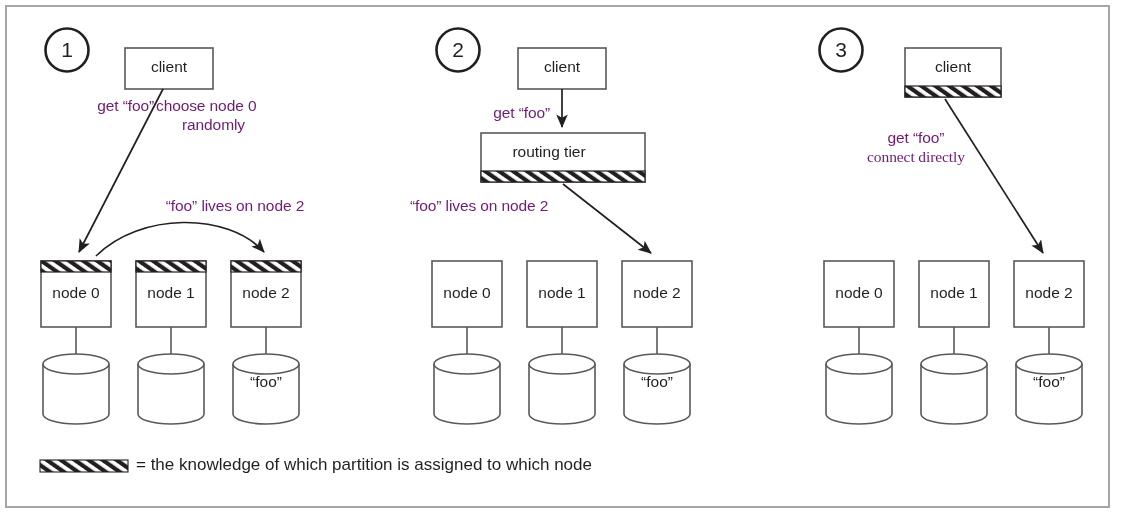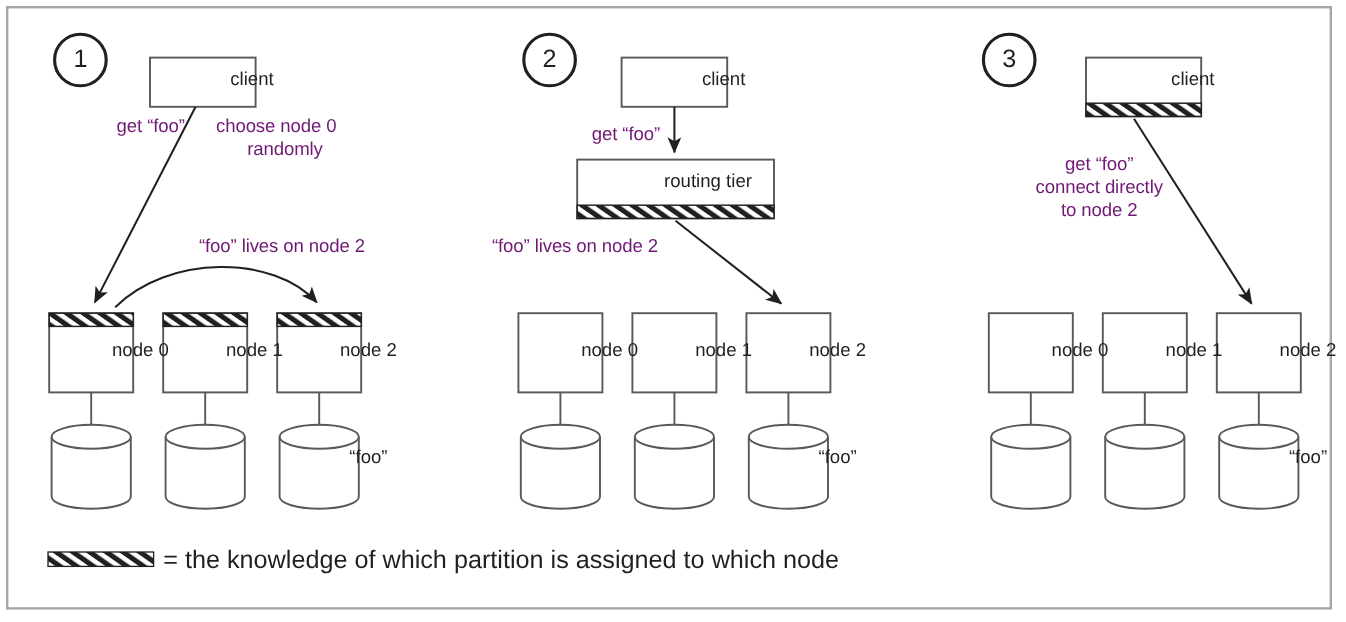--- a/index.html
+++ b/index.html
@@ -42,26 +42,25 @@
     letter-spacing: -0.1px;
   }
   .txt.center { text-align: center; }
   .txt.right  { text-align: right; }
   .box-label {
     position: absolute;
     color: #231f20;
     font-size: 15.5px;
     white-space: pre;
     text-align: center;
-    padding-left: 41px;
   }
   .legend-text {
     position: absolute;
     color: #231f20;
-    font-size: 21px;
+    font-size: 17px;
     white-space: pre;
   }
   .step-num {
     position: absolute;
     color: #231f20;
     font-size: 21px;
     text-align: center;
     width: 44px;
     line-height: 44px;
   }
@@ -182,22 +181,22 @@
     </g>
   </svg>
 
   <div class="step-num" style="left:45px; top:28px;">1</div>
   <div class="step-num" style="left:436px; top:28px;">2</div>
   <div class="step-num" style="left:819px; top:28px;">3</div>
 
   <div class="box-label" style="left:125px; top:58px; width:88px;">client</div>
 
   <div class="txt right" style="left:58px; top:96px; width:96px;">get “foo”</div>
-  <div class="txt" style="left:180px; top:96px;">choose node 0</div>
-  <div class="txt" style="left:182px; top:115px;margin-left:24px;">randomly</div>
+  <div class="txt" style="left:156px; top:96px;">choose node 0</div>
+  <div class="txt" style="left:182px; top:115px;">randomly</div>
   <div class="txt center" style="left:140px; top:196px; width:190px;">“foo” lives on node 2</div>
 
   <div class="box-label" style="left:41px; top:284px; width:70px;">node 0</div>
   <div class="box-label" style="left:136px; top:284px; width:70px;">node 1</div>
   <div class="box-label" style="left:231px; top:284px; width:70px;">node 2</div>
 
   <div class="box-label" style="left:231px; top:373px; width:70px;">“foo”</div>
 
   <div class="box-label" style="left:518px; top:58px; width:88px;">client</div>
 
@@ -209,22 +208,21 @@
 
   <div class="box-label" style="left:432px; top:284px; width:70px;">node 0</div>
   <div class="box-label" style="left:527px; top:284px; width:70px;">node 1</div>
   <div class="box-label" style="left:622px; top:284px; width:70px;">node 2</div>
 
   <div class="box-label" style="left:622px; top:373px; width:70px;">“foo”</div>
 
   <div class="box-label" style="left:905px; top:58px; width:96px;">client</div>
 
   <div class="txt center" style="left:836px; top:128px; width:160px;">get “foo”</div>
-  <div class="txt center" style="left:836px; top:147px; width:160px;">connect directly</div>
-  <div class="txt center" style="left:836px; top:166px; width:160px;">to node 2</div>
+  <div class="txt center" style="left:836px; top:147px; width:160px;font-family:Liberation Serif, serif;">connect directly</div>
 
   <div class="box-label" style="left:824px; top:284px; width:70px;">node 0</div>
   <div class="box-label" style="left:919px; top:284px; width:70px;">node 1</div>
   <div class="box-label" style="left:1014px; top:284px; width:70px;">node 2</div>
 
   <div class="box-label" style="left:1014px; top:373px; width:70px;">“foo”</div>
 
   <div class="legend-text" style="left:136px; top:455px;">= the knowledge of which partition is assigned to which node</div>
 
 </div>

